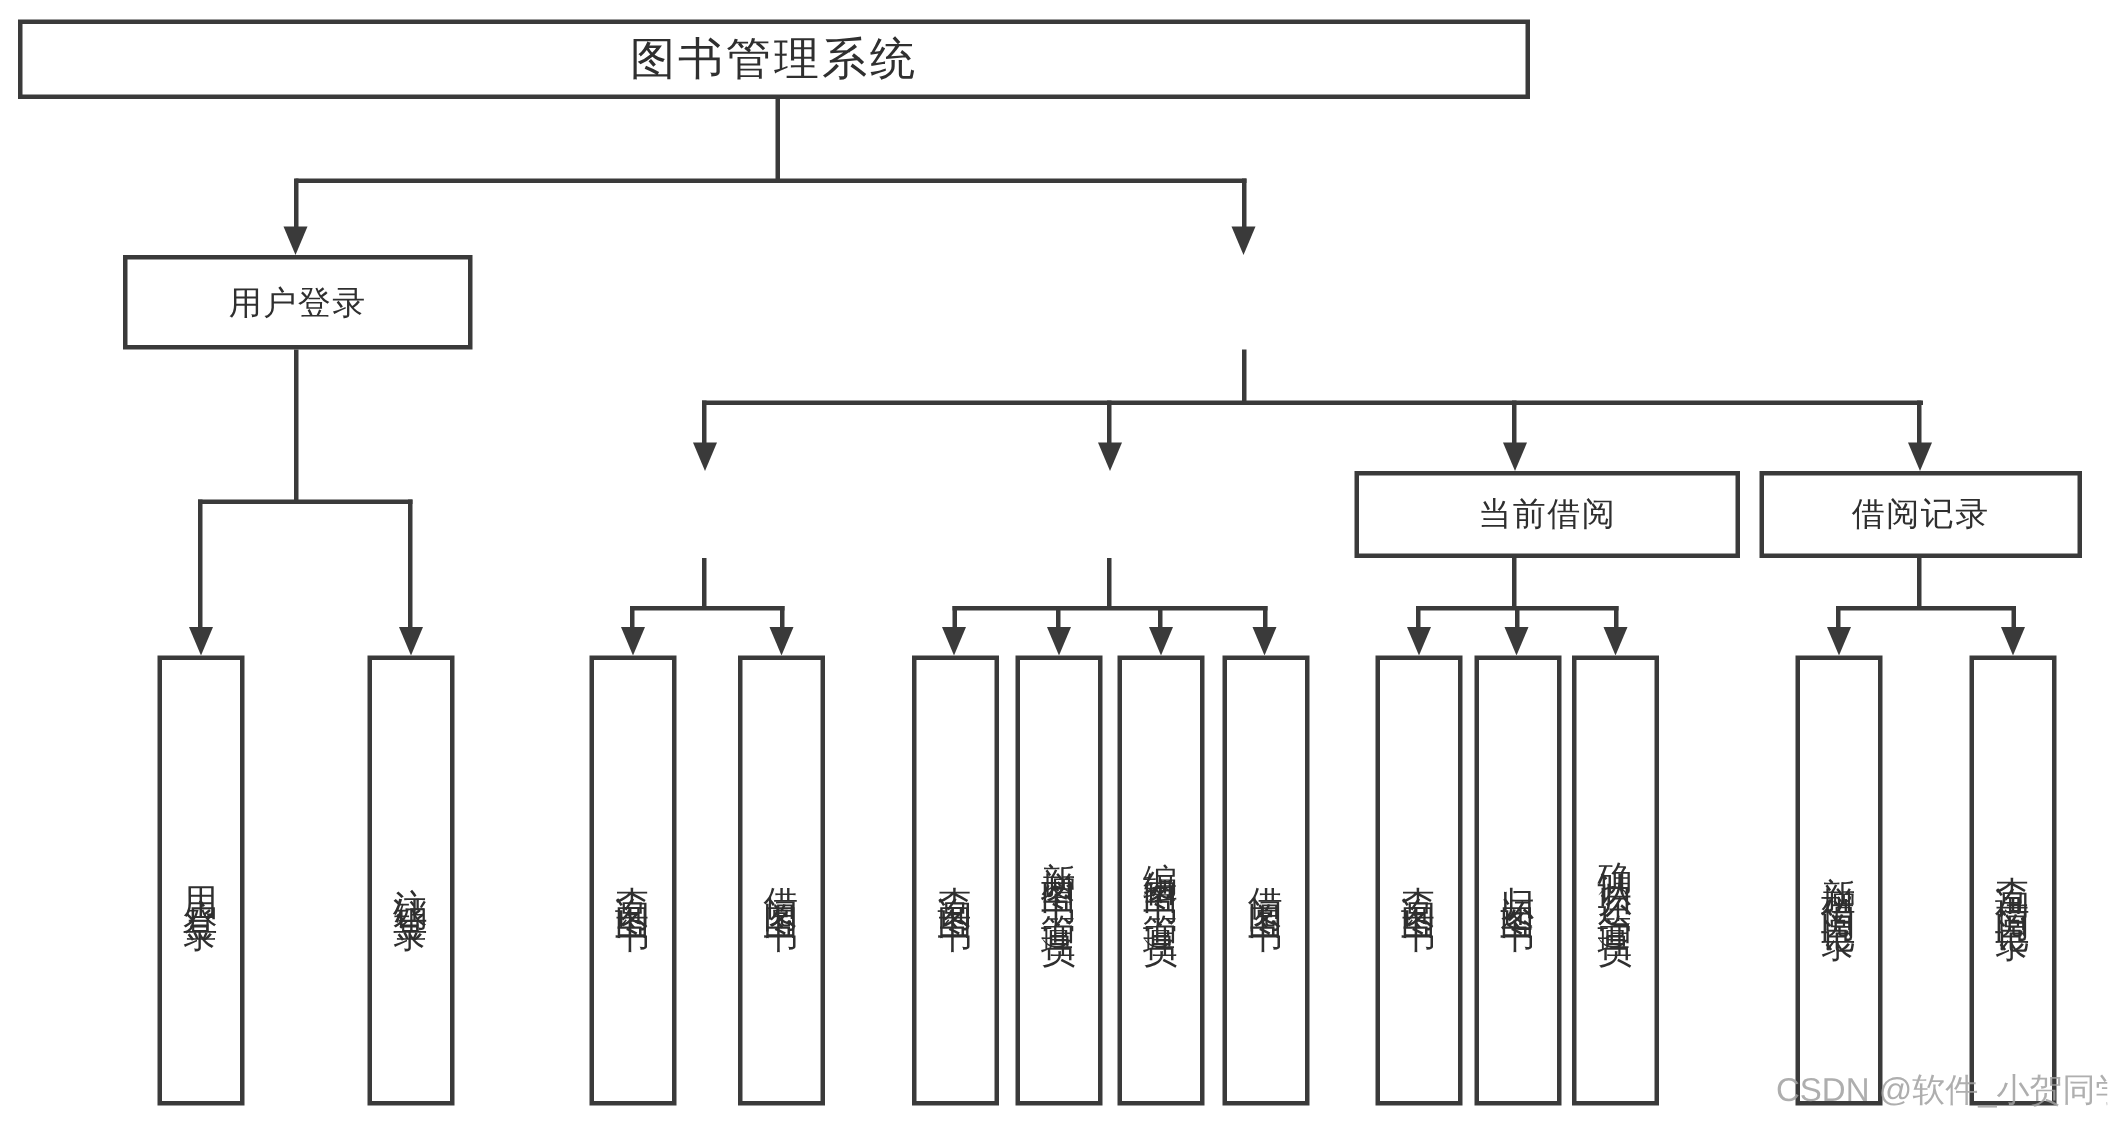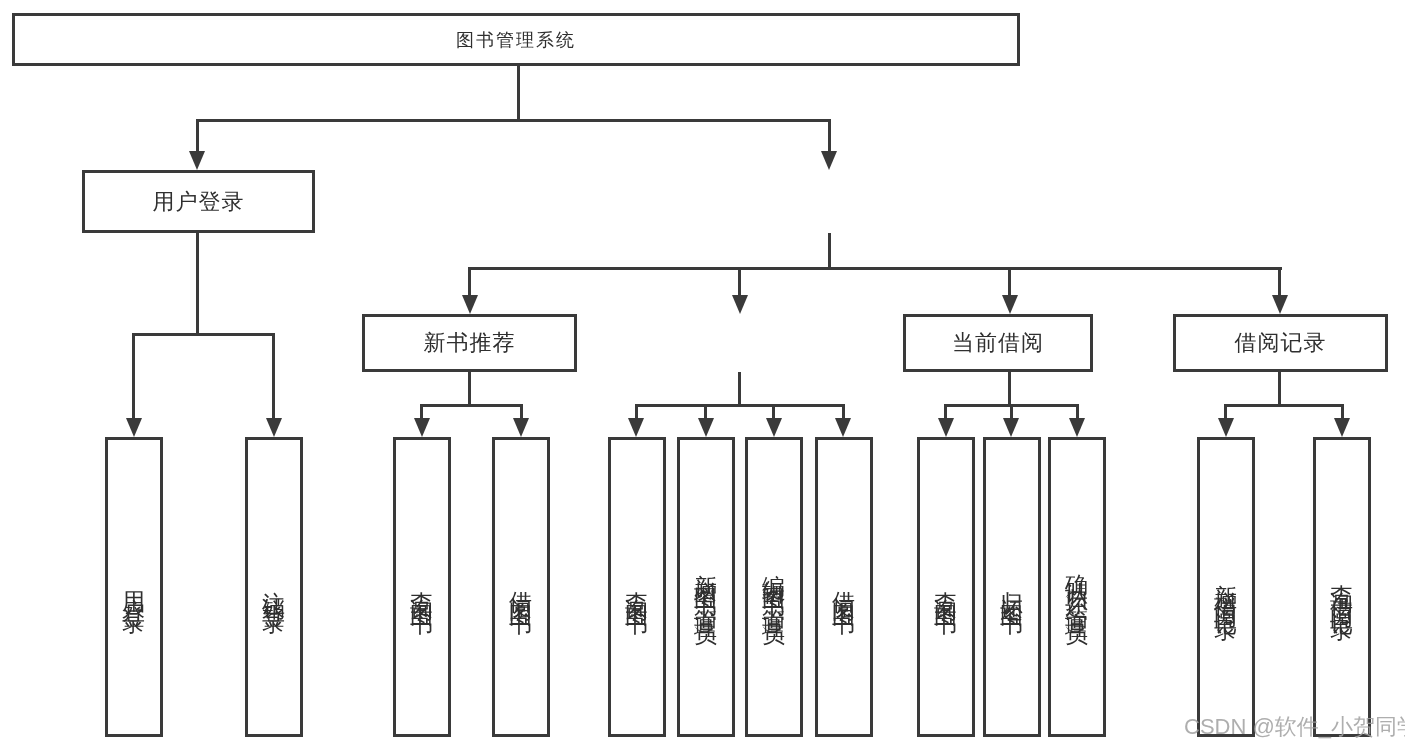--- a/index.html
+++ b/index.html
@@ -15,21 +15,21 @@
     position: absolute;
     box-sizing: border-box;
     border: 3px solid var(--line, #3a3a3a);
     background: #ffffff;
     display: flex;
     align-items: center;
     justify-content: center;
     color: var(--text, #2f2f2f);
   }
   .h-box { font-size: 22px; letter-spacing: 1px; }
-  .root-box { font-size: 18px; letter-spacing: 2px; text-align: center; }
+  .root-box { font-size: 30px; letter-spacing: 2px; text-align: center; }
   .v-box .lbl {
     writing-mode: vertical-rl;
     text-orientation: mixed;
     font-size: 23px;
     letter-spacing: 7px;
     line-height: 1.05;
   }
   .vl, .hl { position: absolute; background: var(--line, #3a3a3a); }
   .vl { width: 3px; }
   .hl { height: 3px; }
@@ -82,24 +82,21 @@
   <div class="hl" style="left:468px; top:267px; width:814px;"></div>
   <div class="vl" style="left:468px; top:267px; height:29px;"></div>
   <div class="ar" style="left:462px; top:295px;"></div>
   <div class="vl" style="left:738px; top:267px; height:29px;"></div>
   <div class="ar" style="left:732px; top:295px;"></div>
   <div class="vl" style="left:1008px; top:267px; height:29px;"></div>
   <div class="ar" style="left:1002px; top:295px;"></div>
   <div class="vl" style="left:1278px; top:267px; height:29px;"></div>
   <div class="ar" style="left:1272px; top:295px;"></div>
 
-  <div class="box h-box" style="left:362px; top:314px; width:215px; height:58px;">
-    <span>新书推荐</span>
-  </div>
-  <div class="box h-box" style="left:903px; top:314px; width:190px; height:58px;">
+  <div class="box h-box" style="left:903px; top:314px; width:257px; height:58px;">
     <span>当前借阅</span>
   </div>
   <div class="box h-box" style="left:1173px; top:314px; width:215px; height:58px;">
     <span>借阅记录</span>
   </div>
 
   <div class="vl" style="left:468px; top:372px; height:34px;"></div>
   <div class="hl" style="left:420px; top:404px; width:103px;"></div>
   <div class="vl" style="left:420px; top:404px; height:15px;"></div>
   <div class="ar" style="left:414px; top:418px;"></div>

